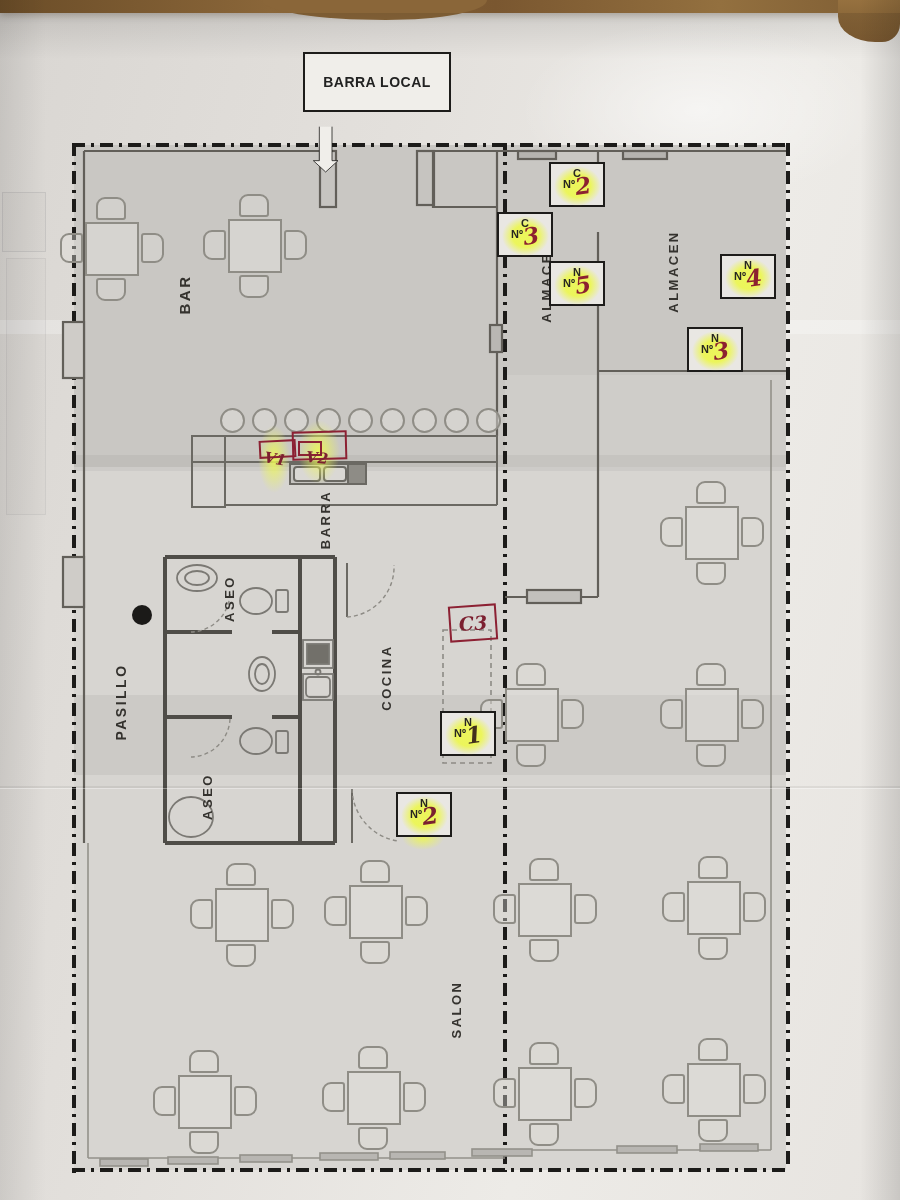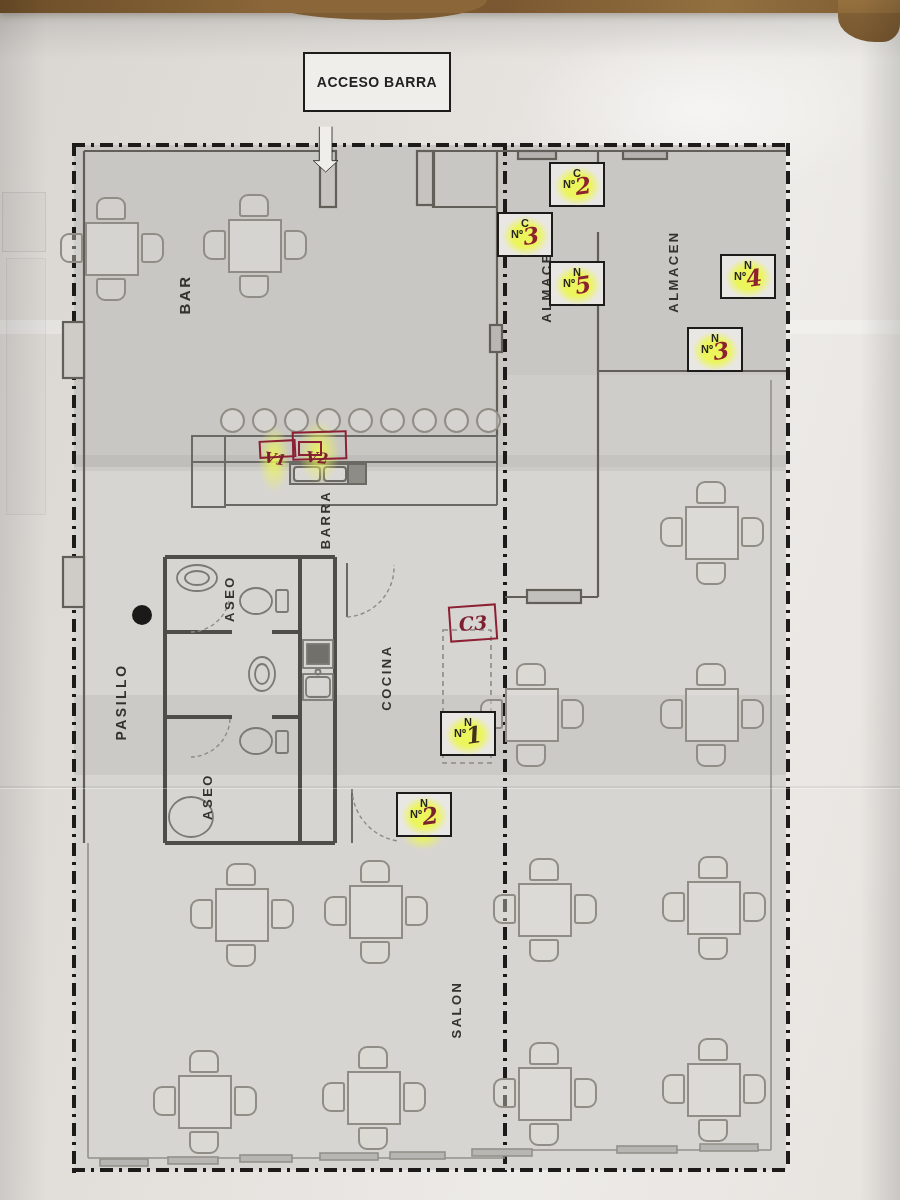--- a/index.html
+++ b/index.html
@@ -297,21 +297,21 @@
   <span class="hw hw-note" style="left:306px;top:451px;transform:rotate(6deg);">V2</span>
 
   <div class="abs c3box">
     <span class="hw">C3</span>
   </div>
 
   <svg class="abs" style="left:300px;top:48px;" width="150" height="200" viewBox="300 48 450 248">
     <path d="M358,108 L358,210 L340,210 L377,244 L414,210 L396,210 L396,108" fill="#f0eeea" stroke="#1d1c1a" stroke-width="2.4"></path>
   </svg>
   <div class="abs acceso-box">
-    <span>ACCESO BARRA</span>
+    <span>BARRA LOCAL</span>
   </div>
 
   <div id="markers-layer">
       <div class="marker" style="left: 549px; top: 162px;">
         <div class="blob"></div>
         <div class="l1">C</div>
         <div class="l2"><span>Nº</span><span class="hw digit" style="color: rgb(140, 33, 48);">2</span></div>
       </div>
       <div class="marker" style="left: 497px; top: 212px;">
         <div class="blob"></div>

